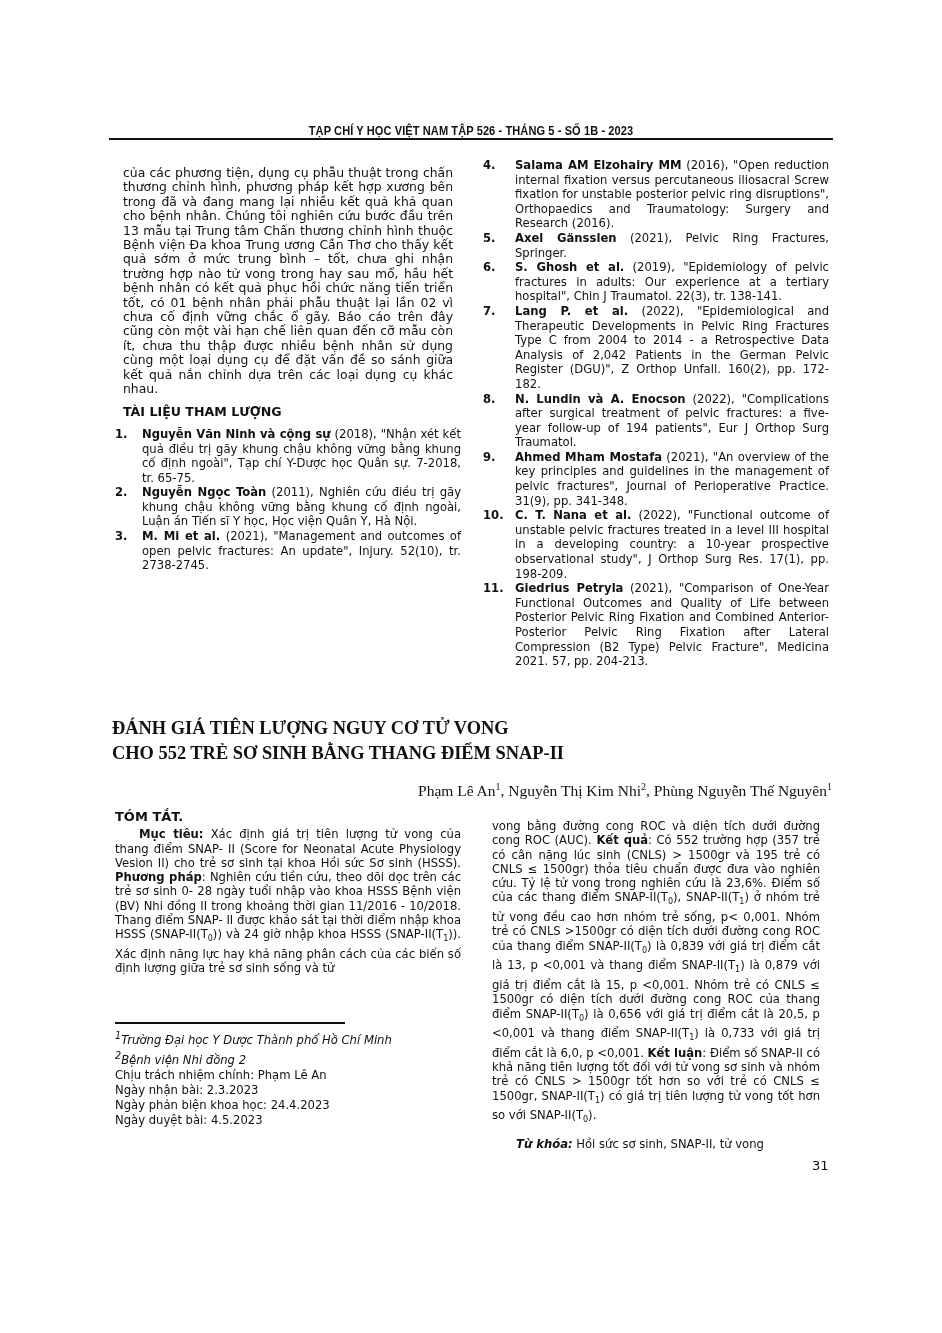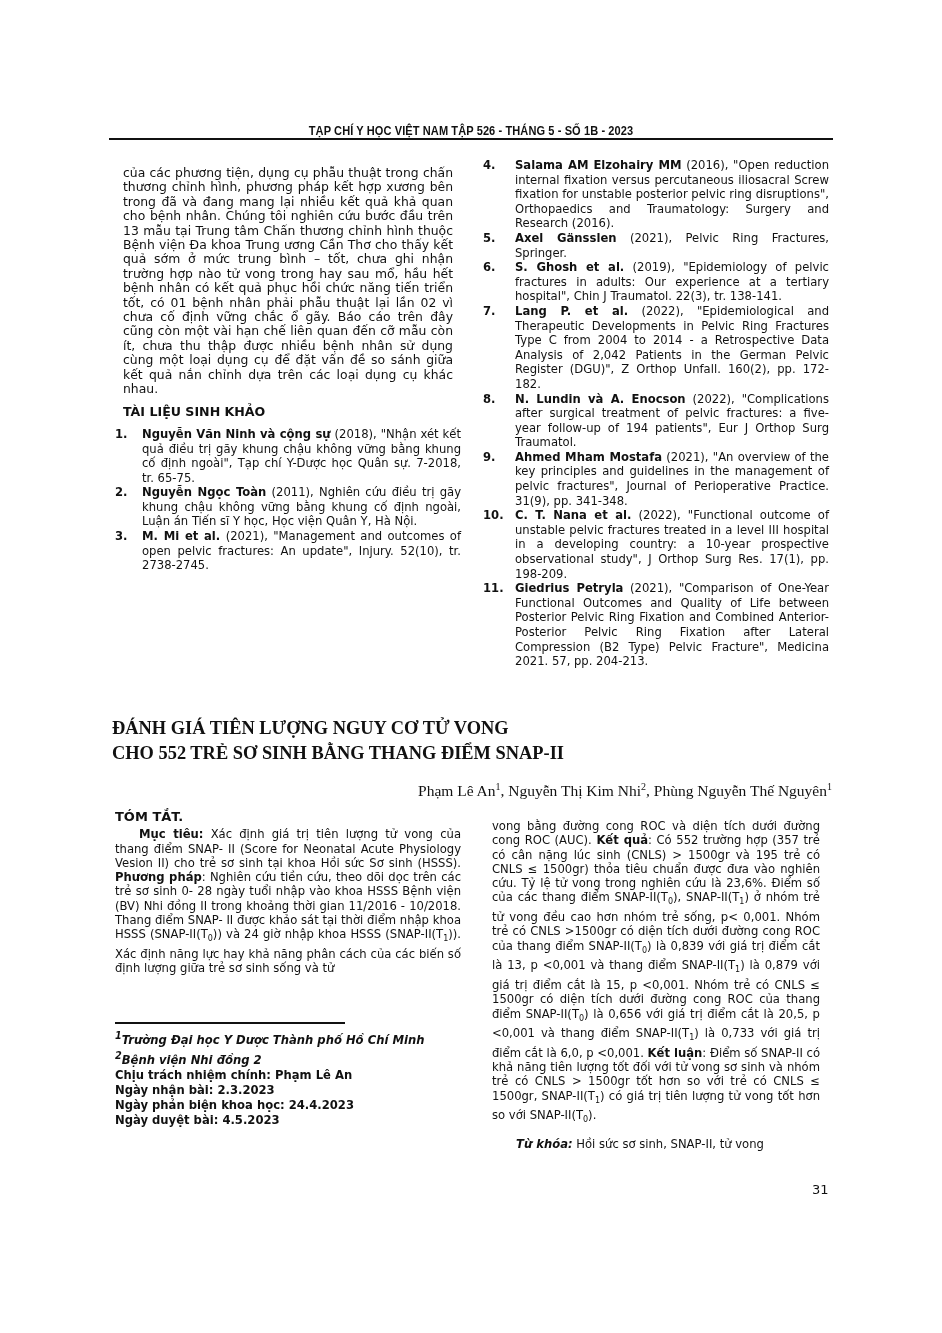--- a/index.html
+++ b/index.html
@@ -19,35 +19,35 @@
   .title { position:absolute; left:112px; top:716px; width:718px; font-family:Liberation Serif, serif; font-weight:bold; font-size:18.4px; line-height:25px; }
   .authors { position:absolute; right:110px; top:781px; font-family:"Liberation Serif", serif; font-weight:normal; font-size:15.5px;text-align:center; }
   .authors sup { font-size:10px; }
   .abs-left { position:absolute; left:115px; top:810px; width:346px; font-size:11.6px; line-height:14.3px; text-align:justify; }
   .abs-left p { margin:0; }
   .abs-title { font-weight:bold; font-size:13px; margin-bottom:3px !important; }
   .indent { text-indent:24px; }
   .abs-right { position:absolute; left:483px; top:810px; width:346px; font-size:11.6px; line-height:14.3px; text-align:justify; }
   .abs-right p { margin:9px; }
   .fn-rule { position:absolute; left:115px; top:1022px; width:230px; height:2px; background:#111; }
-  .footnotes { position:absolute; left:115px; top:1028px; width:346px; font-size:11.6px; line-height:15px;font-weight:bold; }
+  .footnotes { position:absolute; left:115px; top:1028px; width:346px; font-size:11.6px; line-height:15px; }
   .footnotes div { white-space:nowrap; }
   .it { font-style:italic; }
-  .page-num { position:absolute; left:812px; top:1158px; font-size:13px;margin-top:24px; }
+  .page-num { position:absolute; left:812px; top:1158px; font-size:13px; }
   sub { font-size:8px; }
 </style>
 </head>
 <body>
 
 <div class="header">TẠP CHÍ Y HỌC VIỆT NAM TẬP 526 - THÁNG 5 - SỐ 1B - 2023</div>
 <div class="header-rule"></div>
 
 <div class="col col-left">
   <p>của các phương tiện, dụng cụ phẫu thuật trong chấn thương chỉnh hình, phương pháp kết hợp xương bên trong đã và đang mang lại nhiều kết quả khả quan cho bệnh nhân. Chúng tôi nghiên cứu bước đầu trên 13 mẫu tại Trung tâm Chấn thương chỉnh hình thuộc Bệnh viện Đa khoa Trung ương Cần Thơ cho thấy kết quả sớm ở mức trung bình – tốt, chưa ghi nhận trường hợp nào tử vong trong hay sau mổ, hầu hết bệnh nhân có kết quả phục hồi chức năng tiến triển tốt, có 01 bệnh nhân phải phẫu thuật lại lần 02 vì chưa cố định vững chắc ổ gãy. Báo cáo trên đây cũng còn một vài hạn chế liên quan đến cỡ mẫu còn ít, chưa thu thập được nhiều bệnh nhân sử dụng cùng một loại dụng cụ để đặt vấn đề so sánh giữa kết quả nắn chỉnh dựa trên các loại dụng cụ khác nhau.</p>
-  <p class="sec-title">TÀI LIỆU SINH KHẢO</p>
+  <p class="sec-title">TÀI LIỆU THAM LƯỢNG</p>
   <ol class="refs">
     <li><span class="num">1.</span><b>Nguyễn Văn Ninh và cộng sự</b><span> (2018), "Nhận xét kết quả điều trị gãy khung chậu không vững bằng khung cố định ngoài", Tạp chí Y-Dược học Quân sự. 7-2018, tr. 65-75.</span></li>
     <li><span class="num">2.</span><b>Nguyễn Ngọc Toàn</b><span> (2011), Nghiên cứu điều trị gãy khung chậu không vững bằng khung cố định ngoài, Luận án Tiến sĩ Y học, Học viện Quân Y, Hà Nội.</span></li>
     <li><span class="num">3.</span><b>M. Mi et al.</b><span> (2021), "Management and outcomes of open pelvic fractures: An update", Injury. 52(10), tr. 2738-2745.</span></li>
   </ol>
 </div>
 
 <div class="col col-right">
   <ol class="refs">
     <li><span class="num">4.</span><b>Salama AM Elzohairy MM</b><span> (2016), "Open reduction internal fixation versus percutaneous iliosacral Screw fixation for unstable posterior pelvic ring disruptions", Orthopaedics and Traumatology: Surgery and Research (2016).</span></li>

